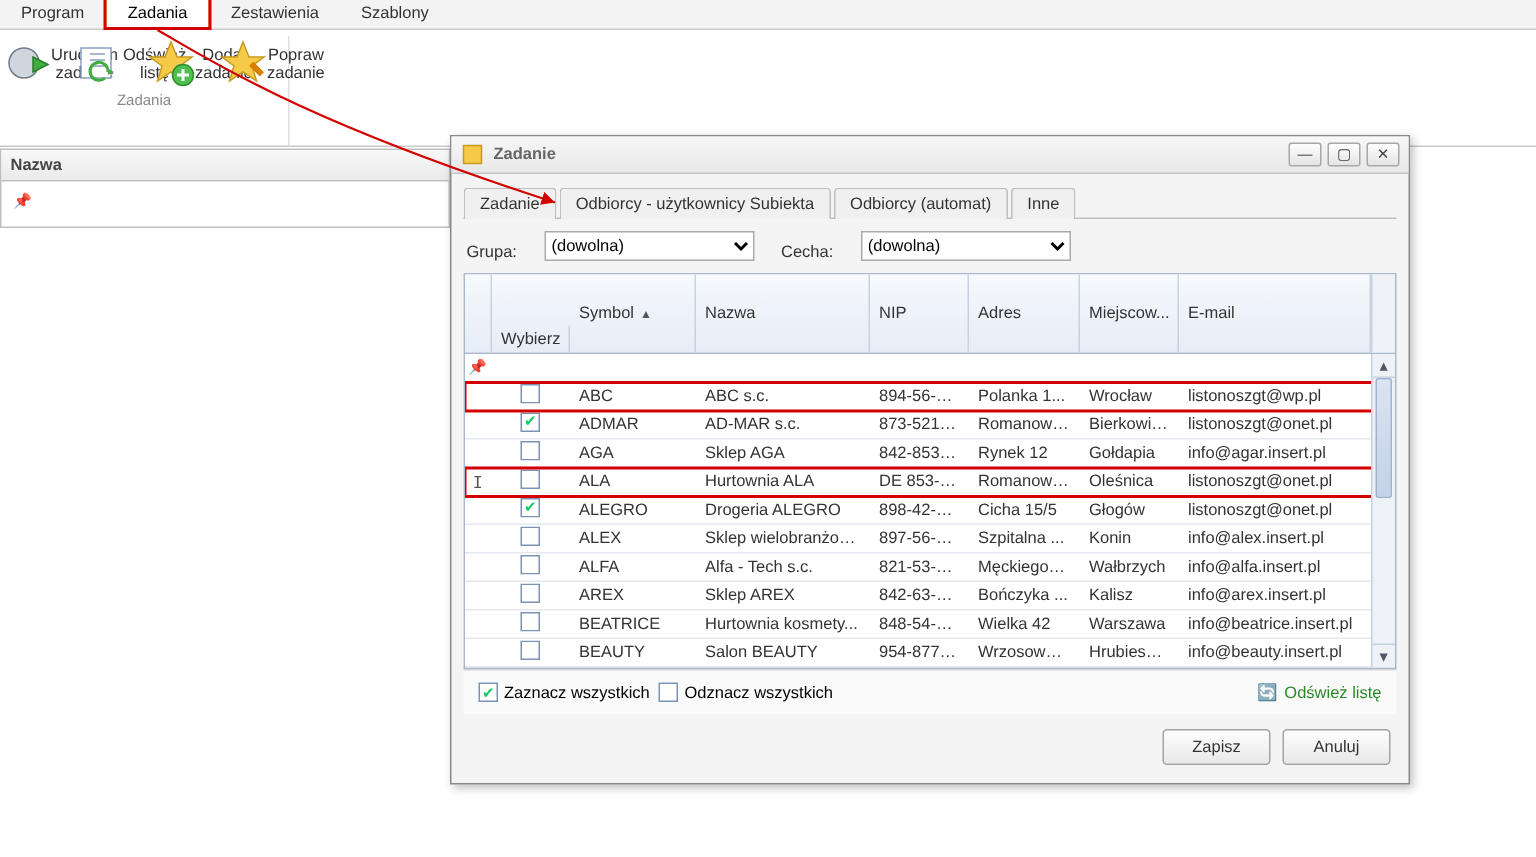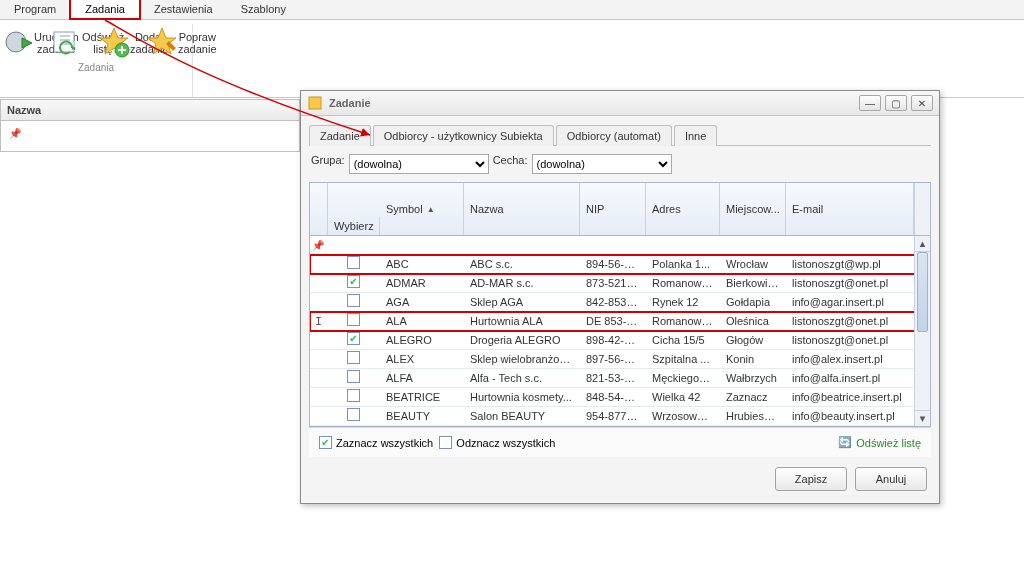--- a/index.html
+++ b/index.html
@@ -32,21 +32,21 @@
   .dialog-titlebar .ticon { width:16px; height:16px; margin-right:6px; display:inline-flex; align-items:center; justify-content:center; }
   .dialog-title { color:#666; font-weight:bold; flex:1; }
   .win-btns { display:flex; gap:4px; }
   .win-btn { width:22px; height:16px; border:1px solid #a7a7a7; border-radius:2px; background:linear-gradient(#fefefe,#e4e4e4); display:flex; align-items:center; justify-content:center; font-size:10px; color:#444; }
 
   .tabs { display:flex; border-bottom:1px solid #bfbfbf; margin: 8px 8px 0 8px; }
   .tab { padding:4px 10px; border:1px solid #bfbfbf; border-bottom:none; margin-right:2px; background:#f0f0f0; color:#333; border-top-left-radius:3px; border-top-right-radius:3px; position:relative; top:1px;}
   .tab.active { background:#fff; }
   .tab.hl { outline:2px solid #d40000; outline-offset:-1px; }
 
-  .filterbar { display:flex; align-items:flex-start; gap:4px; padding:8px 10px; }
+  .filterbar { display:flex; align-items:flex-end; gap:18px; padding:8px 10px; }
   .filterbar label { color:#333; }
   .filterbar select { width:140px; height:20px; border:1px solid #a9a9a9; background:#fff; }
 
   .grid-wrap { margin: 0 8px; border:1px solid #a9b8cc; background:#fff; }
   .grid-head { display:flex; background:linear-gradient(#f6f9fd,#e6edf6); border-bottom:1px solid #a9b8cc; }
   .gh { border-right:1px solid #c6d2e2; padding:3px 6px; color:#333; display:flex; align-items:center; }
   .gh .sort { margin-left:4px; font-size:8px; color:#555; }
   .c-ind { width:18px; } .c-sel { width:52px;margin-top:34px; } .c-sym { width:84px; } .c-naz { width:116px; } .c-nip { width:66px; }
   .c-adr { width:74px; } .c-mie { width:66px; } .c-ema { flex:1; }
   .scroll-col { width:16px; background:#eef1f6; border-left:1px solid #c6d2e2; }
@@ -286,25 +286,37 @@
           <div class="cell c-nip">821-53-1...</div>
           <div class="cell c-adr">Męckiego  83</div>
           <div class="cell c-mie">Wałbrzych</div>
           <div class="cell c-ema">info@alfa.insert.pl</div>
         </div>
         <div class="row">
           <div class="cell c-ind"></div>
           <div class="cell c-sel">
             <span class="chk"></span>
           </div>
+          <div class="cell c-sym">AREX</div>
+          <div class="cell c-naz">Sklep AREX</div>
+          <div class="cell c-nip">842-63-6...</div>
+          <div class="cell c-adr">Bończyka ...</div>
+          <div class="cell c-mie">Kalisz</div>
+          <div class="cell c-ema">info@arex.insert.pl</div>
+        </div>
+        <div class="row">
+          <div class="cell c-ind"></div>
+          <div class="cell c-sel">
+            <span class="chk"></span>
+          </div>
           <div class="cell c-sym">BEATRICE</div>
           <div class="cell c-naz">Hurtownia kosmety...</div>
           <div class="cell c-nip">848-54-5...</div>
           <div class="cell c-adr">Wielka  42</div>
-          <div class="cell c-mie">Zaznacz</div>
+          <div class="cell c-mie">Warszawa</div>
           <div class="cell c-ema">info@beatrice.insert.pl</div>
         </div>
         <div class="row">
           <div class="cell c-ind"></div>
           <div class="cell c-sel">
             <span class="chk"></span>
           </div>
           <div class="cell c-sym">BEAUTY</div>
           <div class="cell c-naz">Salon BEAUTY</div>
           <div class="cell c-nip">954-877-...</div>

